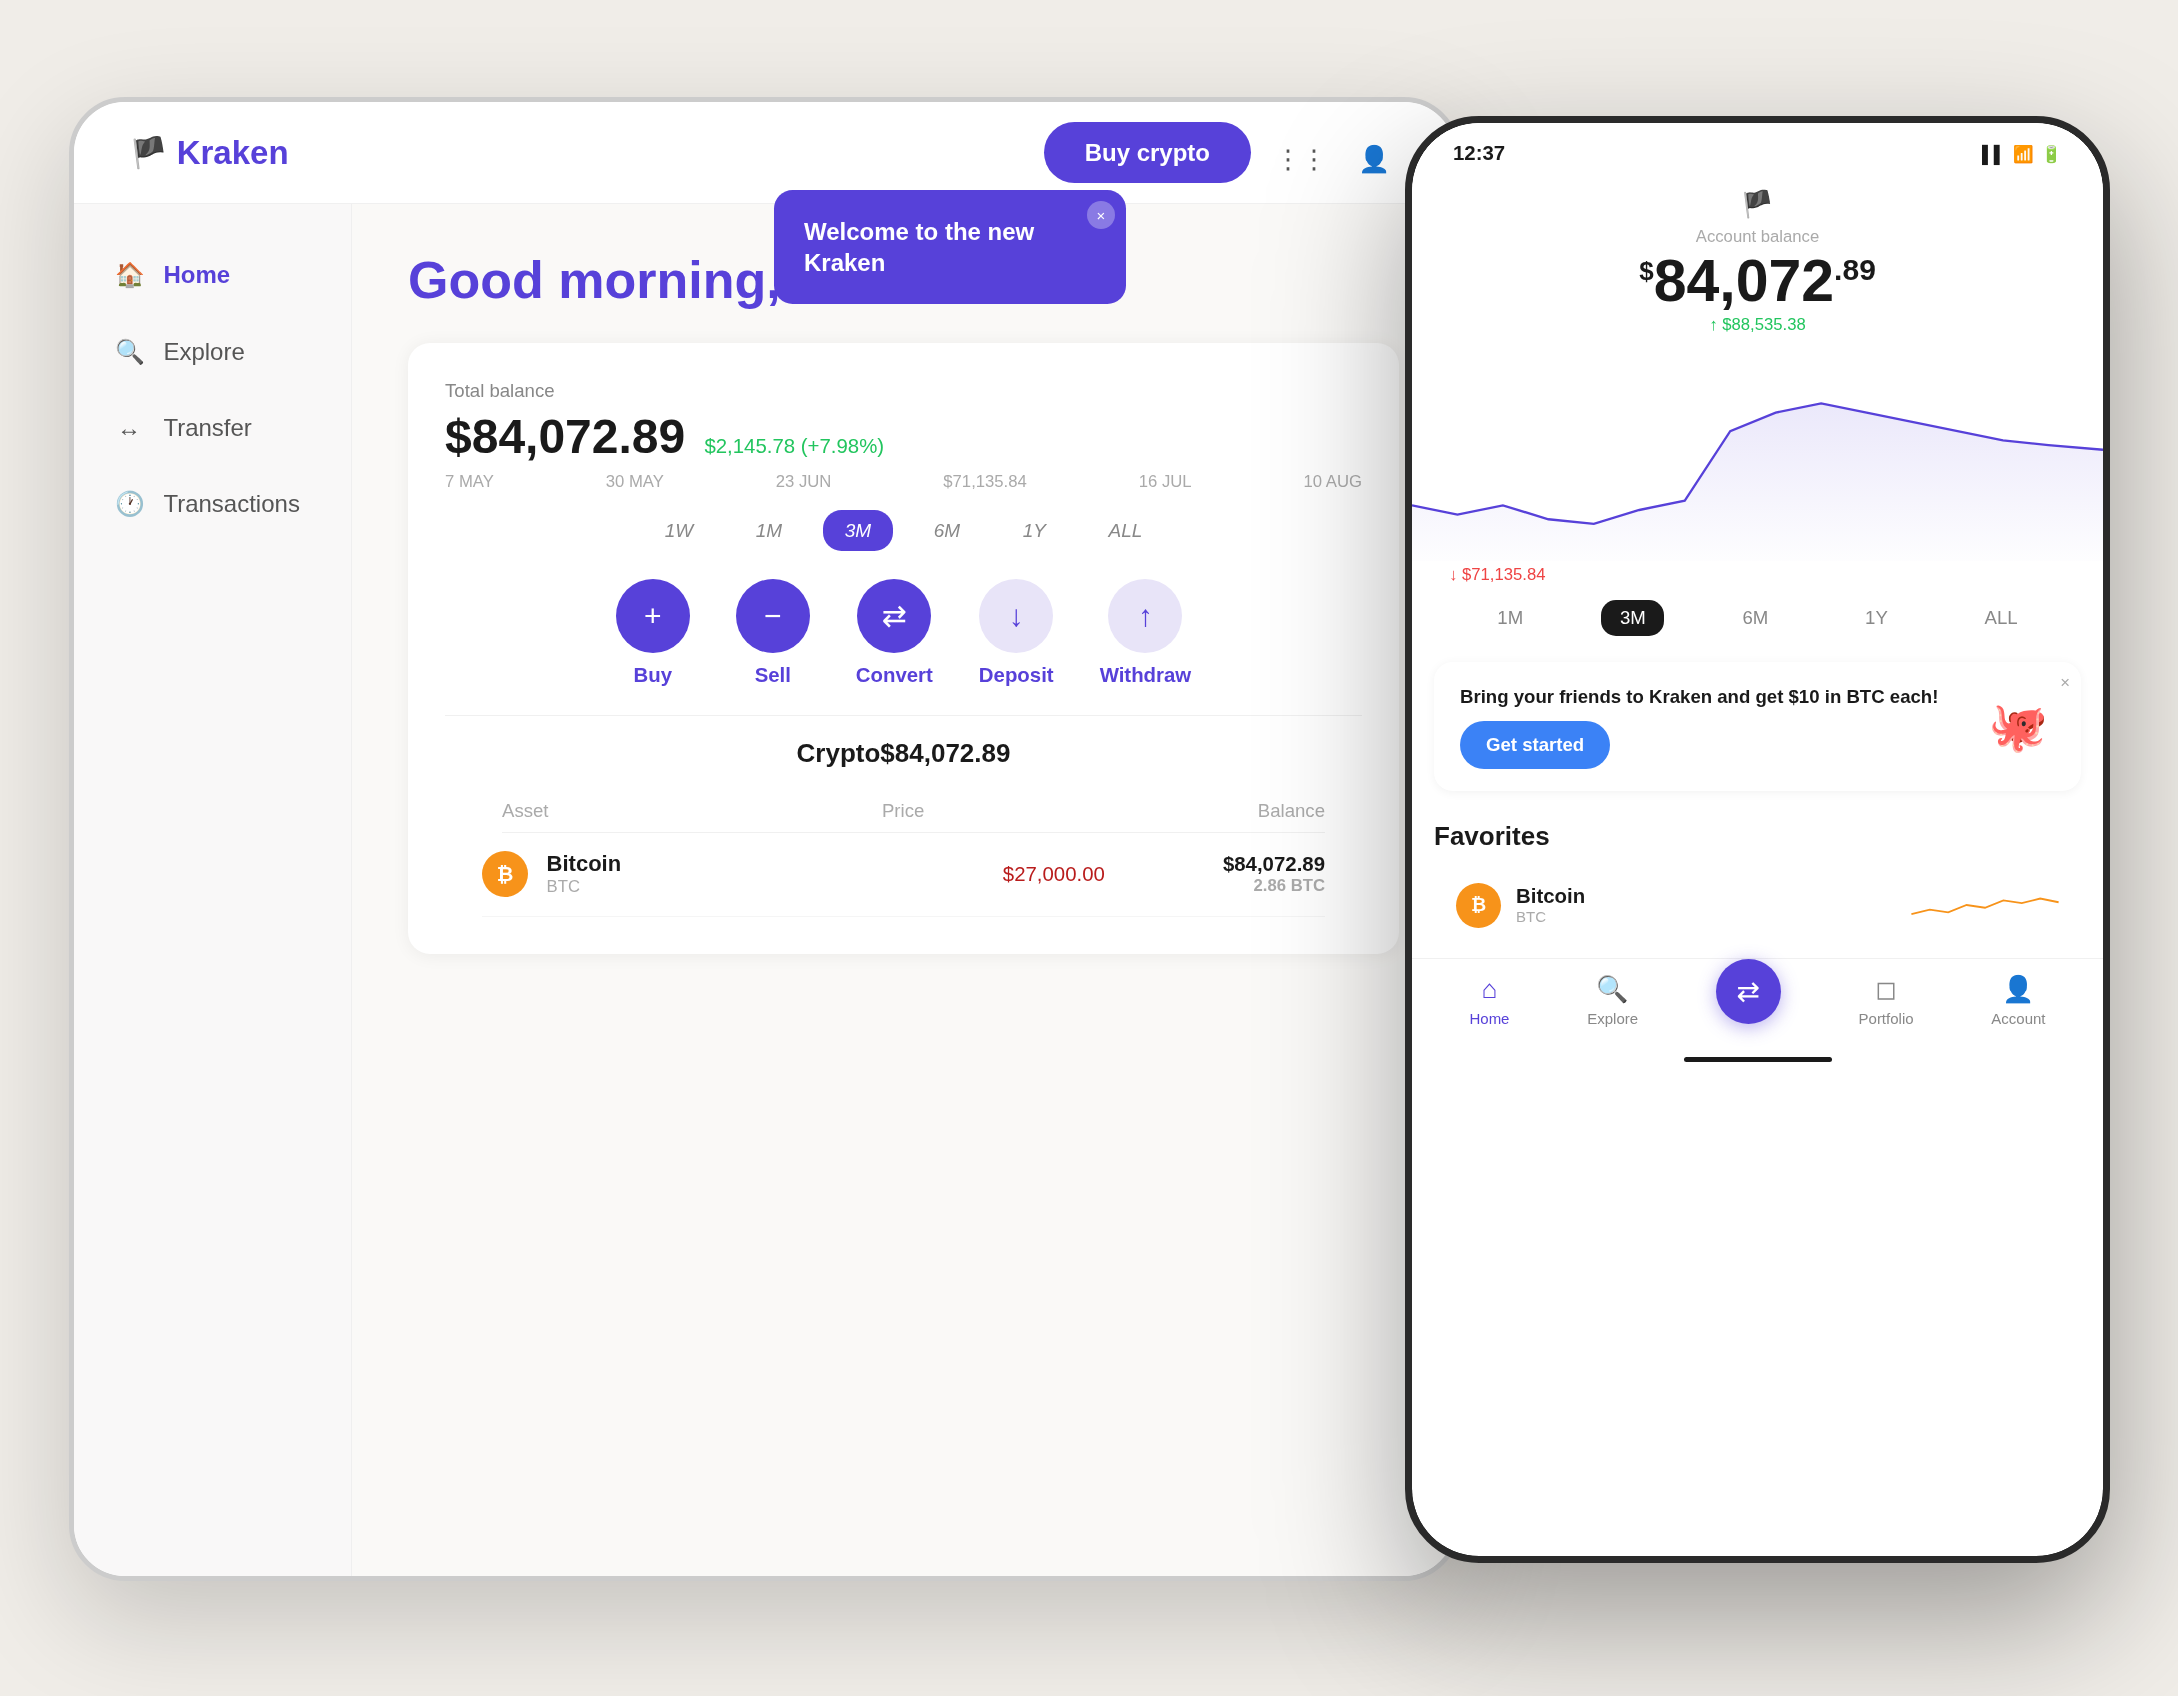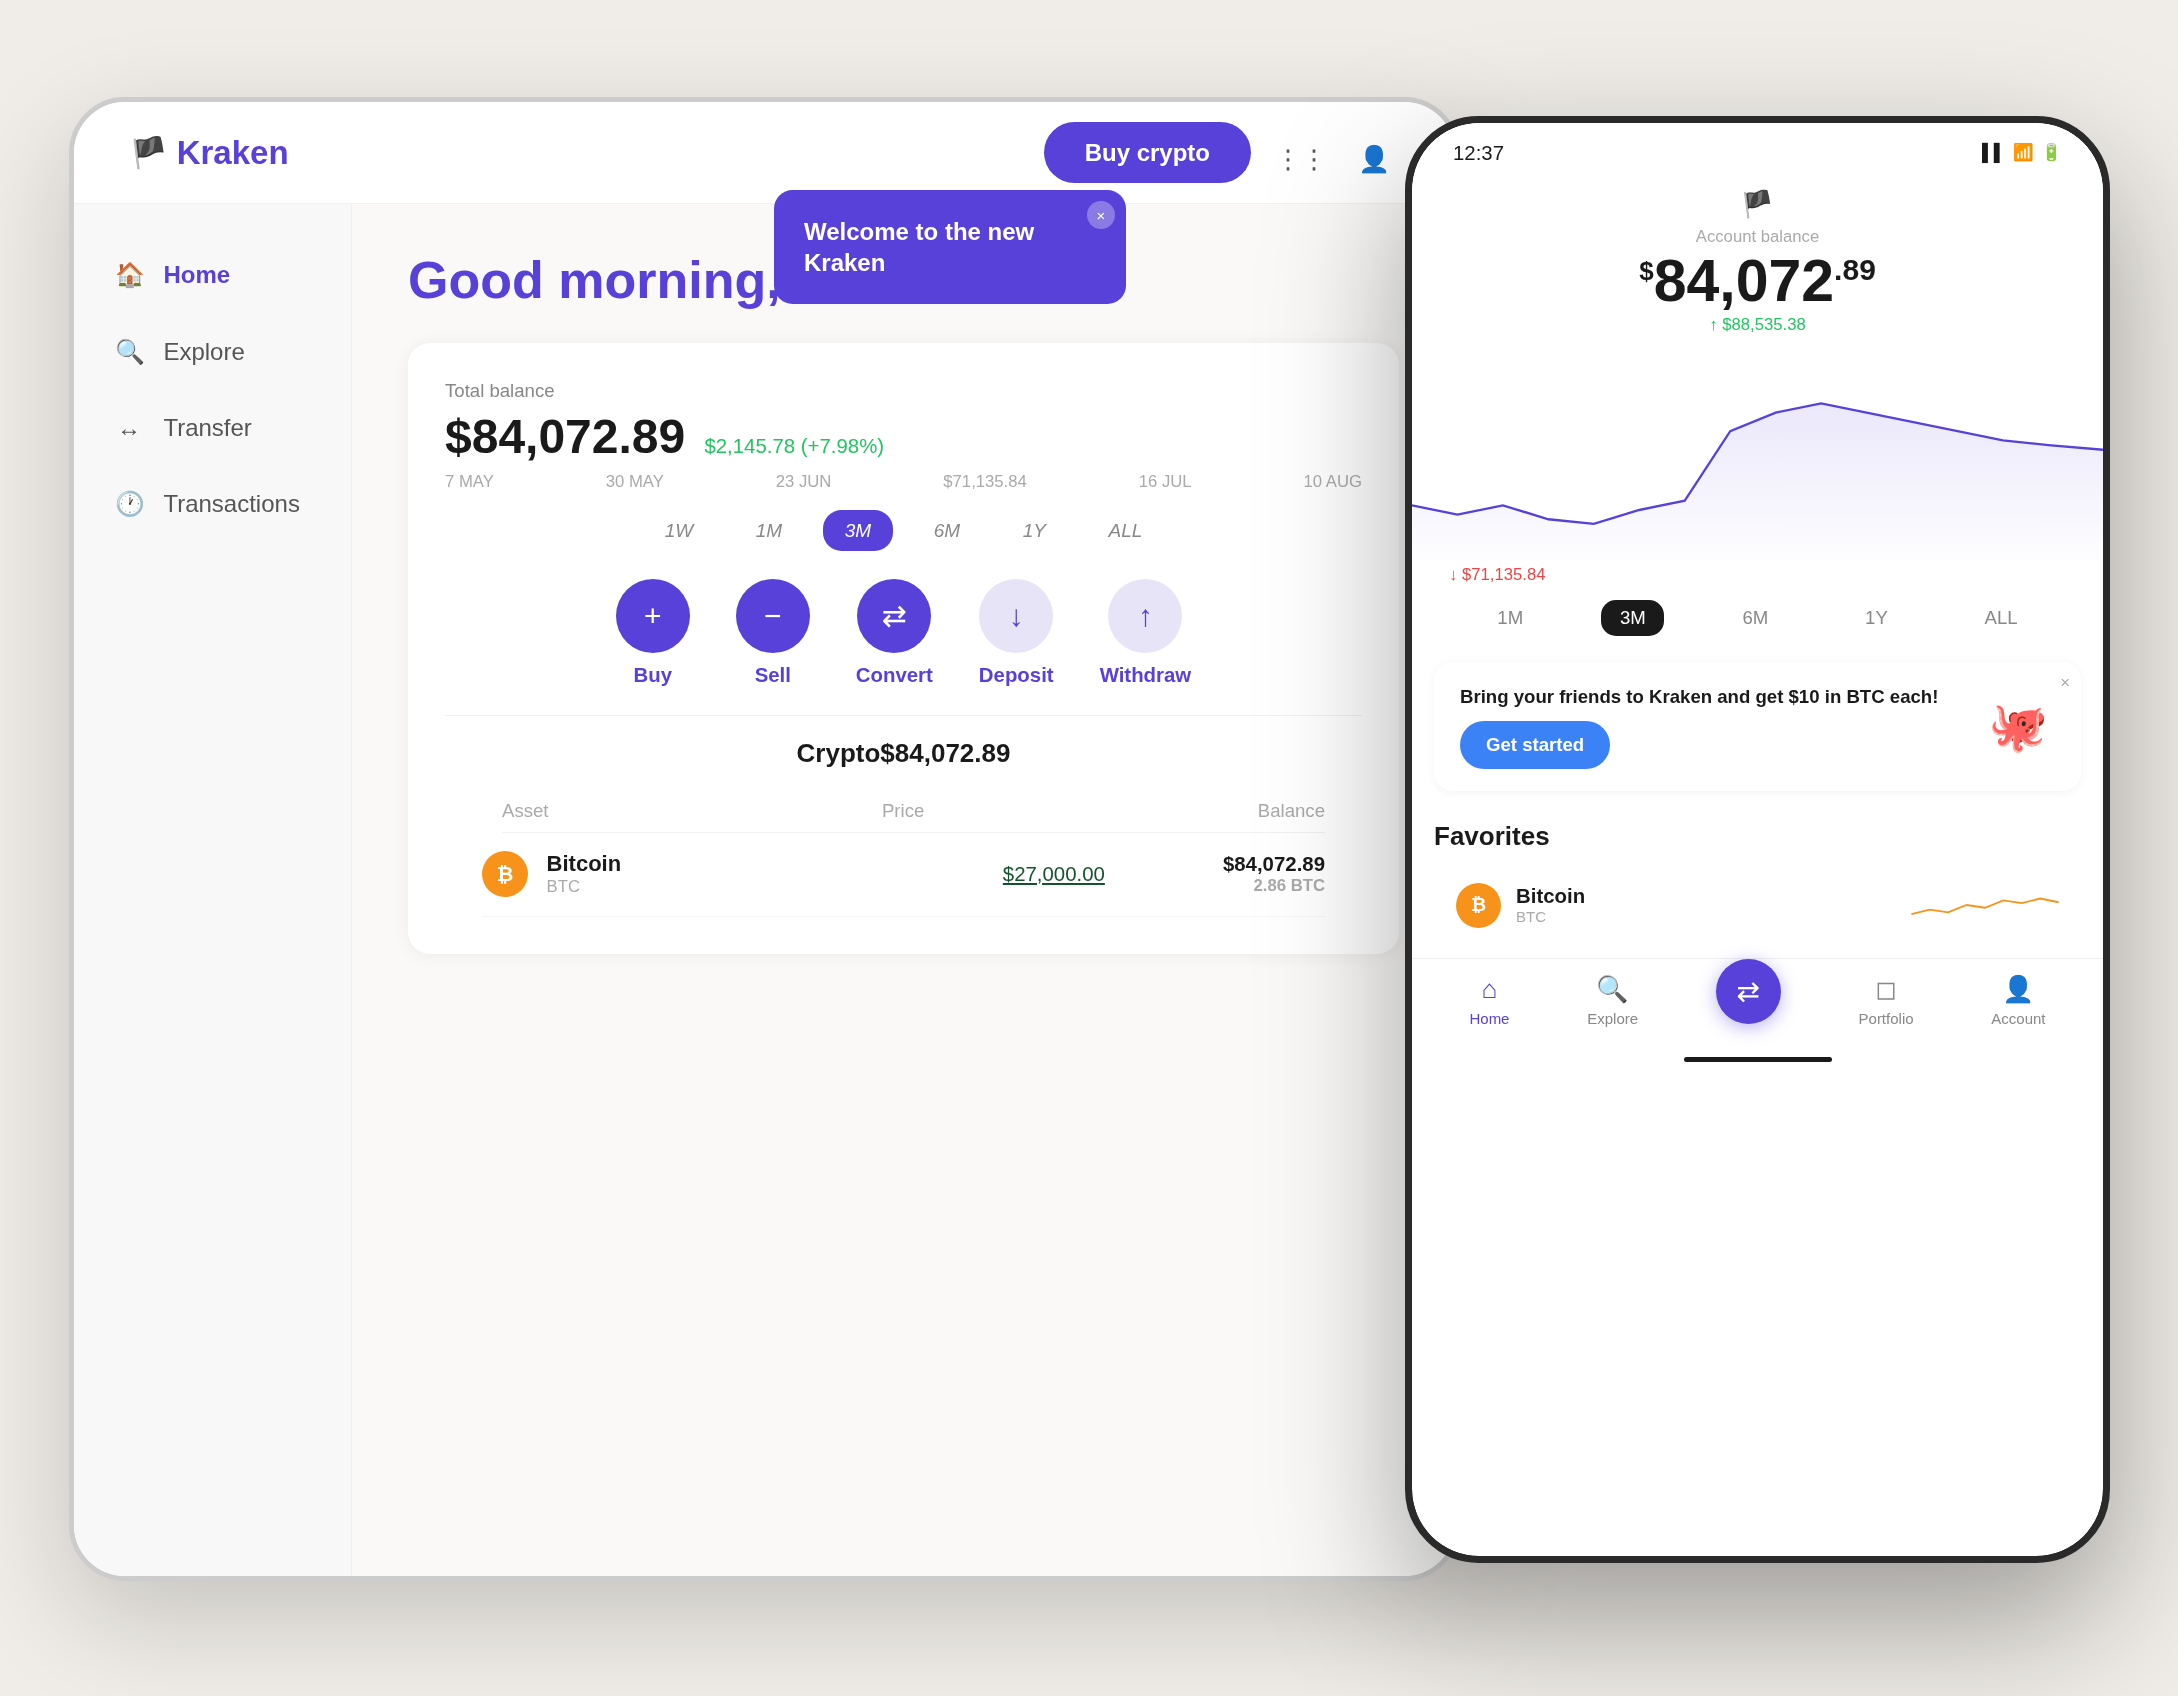--- a/index.html
+++ b/index.html
@@ -309,21 +309,21 @@
       justify-content: center;
       color: #fff;
       font-weight: 700;
       font-size: 20.4px;
       margin-right: 18.6px;
     }
 
     .asset-info { flex: 1; }
     .asset-name { font-size: 22px; font-weight: 600; color: #1a1a1a; }
     .asset-ticker { font-size: 16.7px; color: #aaa; }
-    .asset-price { flex: 1; text-align: center; font-size: 20.4px; color: #14532d; text-decoration: underline; }
+    .asset-price { flex: 1; text-align: center; font-size: 20.4px; color: #b91c1c; }
     .asset-balance { text-align: right; font-size: 20.4px; color: #1a1a1a; font-weight: 600; }
 
     
     .welcome-popup {
       position: absolute;
       left: 705px;
       top: 130px;
       width: 352px;
       background: #5741d9;
       border-radius: 18.6px;
@@ -373,24 +373,24 @@
       background: #fff;
       border-radius: 67px;
       overflow: hidden;
       display: flex;
       flex-direction: column;
     }
 
     .phone-status-bar {
       display: flex;
       justify-content: space-between;
-      align-items: center;
+      align-items: flex-end;
       padding: 18.6px 41px 9.3px;
       font-size: 20.4px;
-      font-weight: 400;
+      font-weight: 700;
       color: #1a1a1a;
       background: #fff;
     }
 
     .status-icons {
       display: flex;
       gap: 7.4px;
       align-items: center;
       font-size: 16.7px;
     }

